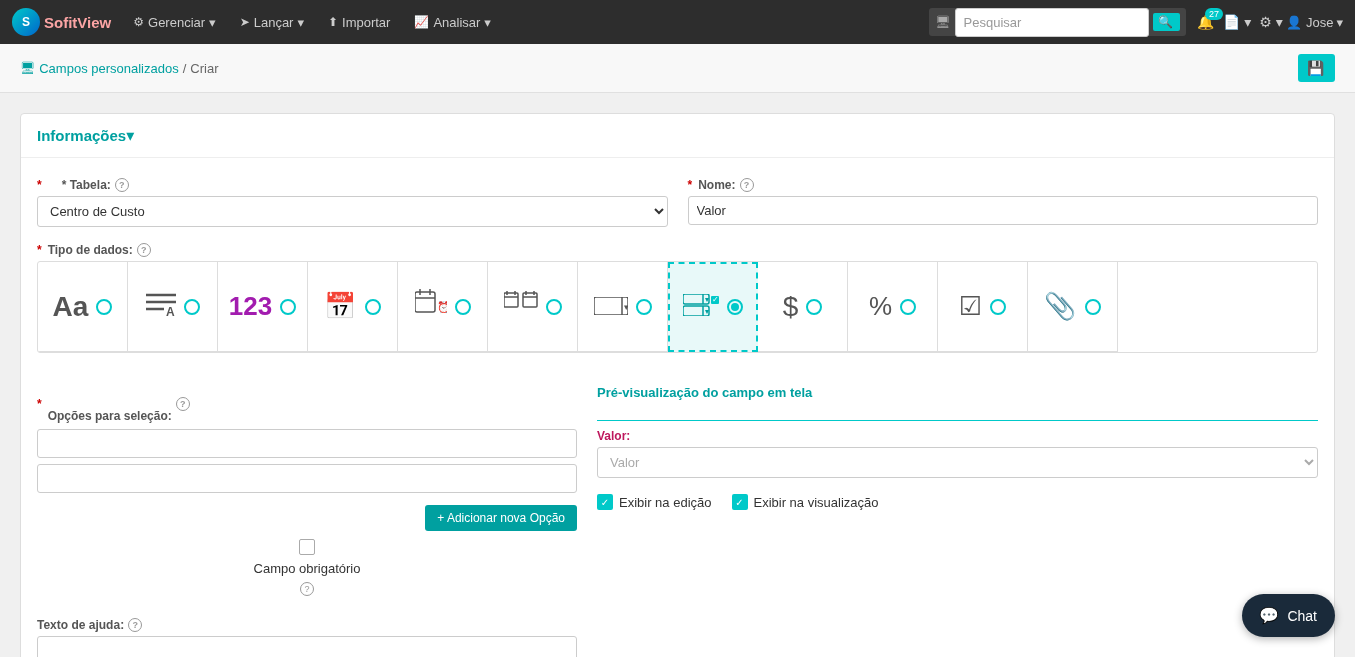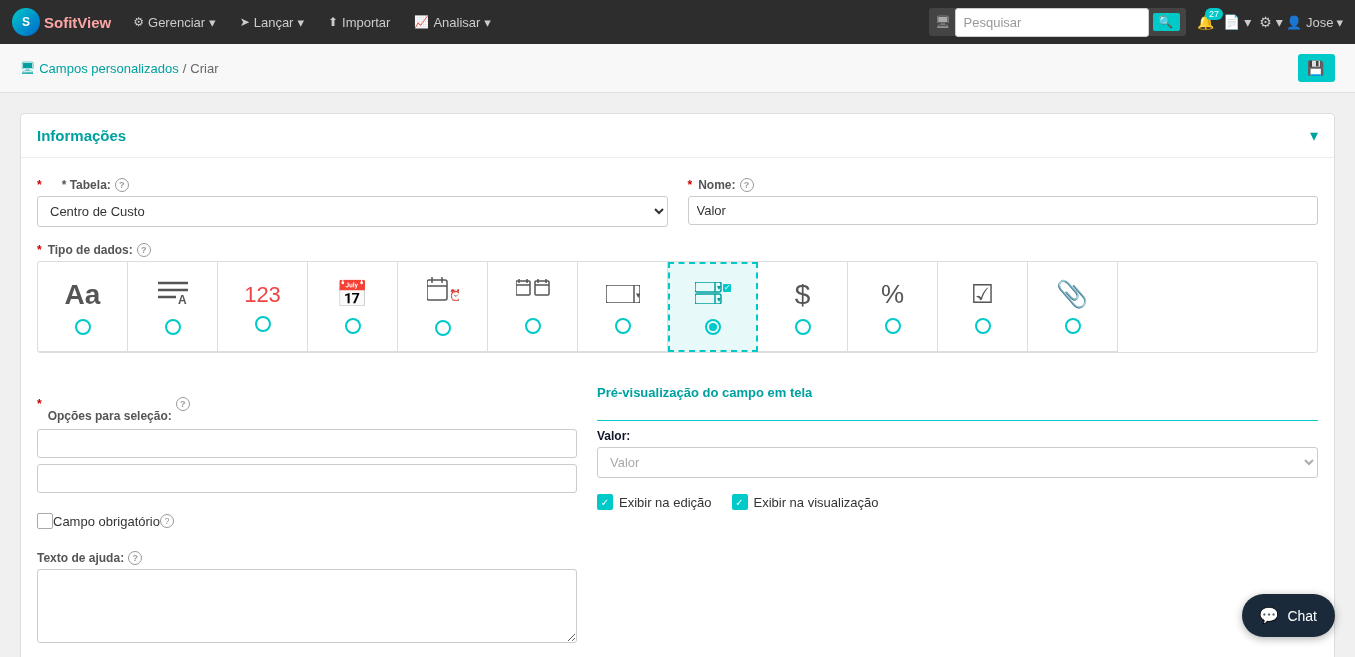--- a/index.html
+++ b/index.html
@@ -73,21 +73,21 @@
     }
 
     
     .main { padding: 20px; }
 
     .card {
       background: white; border-radius: 4px; border: 1px solid #ddd;
       overflow: visible;
     }
     .card-header {
-      display: flex; align-items: center; justify-content: space-between;
+      display: flex; align-items: center; justify-content: flex-start;
       padding: 12px 16px; border-bottom: 1px solid #eee;
     }
     .card-title { color: #00a0a0; font-size: 15px; font-weight: bold; }
     .card-toggle { color: #00a0a0; cursor: pointer; font-size: 16px; }
 
     .card-body { padding: 20px 16px; }
 
     .form-row { display: flex; gap: 20px; margin-bottom: 16px; }
     .form-group { display: flex; flex-direction: column; gap: 4px; }
     .form-group.half { flex: 0 0 calc(50% - 10px); }
@@ -109,21 +109,21 @@
     }
     select { appearance: auto; }
     textarea { resize: vertical; min-height: 60px; }
 
     
     .data-types-grid {
       display: flex; flex-wrap: wrap; gap: 0; margin-bottom: 16px;
       border: 1px solid #ddd; border-radius: 3px; overflow: hidden;
     }
     .data-type-item {
-      display: flex; flex-direction: column; align-items: center; justify-content: center;
+      display: flex; flex-direction: row; align-items: center; justify-content: center;
       width: 90px; height: 90px; border-right: 1px solid #ddd; border-bottom: 1px solid #ddd;
       cursor: pointer; padding: 8px; gap: 8px;
     }
     .data-type-item.selected { background: #e8f9f9; border: 2px dashed #00c9c9; }
     .data-type-icon { font-size: 26px; color: #555; }
     .data-type-icon.selected-icon { color: #00a0a0; }
     .radio-dot {
       width: 16px; height: 16px; border-radius: 50%; border: 2px solid #00c9c9;
       display: flex; align-items: center; justify-content: center;
     }
@@ -131,42 +131,42 @@
       content: ''; width: 8px; height: 8px; border-radius: 50%; background: #00c9c9;
     }
 
     
     .two-col { display: flex; gap: 20px; }
     .left-col { flex: 0 0 540px; }
     .right-col { flex: 1; }
 
     .section-title { color: #00a0a0; font-size: 13px; font-weight: bold; margin-bottom: 8px; border-bottom: 1px solid #00c9c9; padding-bottom: 20px; }
 
-    .preview-label { font-size: 12px; color: #0f172a; font-weight: bold; margin-bottom: 4px; }
+    .preview-label { font-size: 12px; color: #be185d; font-weight: bold; margin-bottom: 4px; }
     .preview-select {
       border: 1px solid #ccc; border-radius: 3px; padding: 6px 8px;
       font-size: 13px; width: 100%; color: #aaa; background: white; appearance: auto;
     }
 
     .display-section { margin-top: 16px; }
     .display-row { display: flex; gap: 20px; margin-top: 8px; }
     .checkbox-item { display: flex; align-items: center; gap: 6px; font-size: 13px; }
     .checkbox-checked {
       width: 16px; height: 16px; background: #00c9c9; border-radius: 2px;
       display: flex; align-items: center; justify-content: center; color: white; font-size: 10px;
     }
 
     .options-area { margin-bottom: 12px; }
     .option-input { margin-bottom: 6px; }
     .add-option-btn {
       background: #00a0a0; color: white; border: none; cursor: pointer;
       padding: 6px 12px; border-radius: 3px; font-size: 12px; display: flex; align-items: center; gap: 4px;
       float: right;
     }
-    .mandatory-row { display: flex; align-items: center; margin-bottom: 12px; clear: both; padding-top: 8px; }
+    .mandatory-row { display: flex; align-items: center; gap: 6px; margin-bottom: 12px; clear: both; padding-top: 8px; flex-direction: column; }
     .checkbox-empty {
       width: 16px; height: 16px; border: 1px solid #aaa; border-radius: 2px;
     }
 
     
     .chat-btn {
       position: fixed; bottom: 20px; right: 20px;
       background: #1a2a3a; color: white; border: none; cursor: pointer;
       padding: 12px 18px; border-radius: 25px; font-size: 14px;
       display: flex; align-items: center; gap: 8px; box-shadow: 0 2px 8px rgba(0,0,0,0.3);
@@ -286,21 +286,21 @@
                   <line x1="0" y1="5" x2="30" y2="5" stroke="#555" stroke-width="2.5"></line>
                   <line x1="0" y1="12" x2="30" y2="12" stroke="#555" stroke-width="2.5"></line>
                   <line x1="0" y1="19" x2="18" y2="19" stroke="#555" stroke-width="2.5"></line>
                   <text x="20" y="26" font-size="12" font-weight="bold" fill="#555">A</text>
                 </svg>
             </div>
             <div class="radio-dot"></div>
           </div>
 
           <div class="data-type-item">
-            <div class="data-type-icon" style="font-size:22px;font-weight:normal;color:#ef4444;">123</div>
+            <div class="data-type-icon" style="font-size:26px;font-weight:bold;color:#a21caf;">123</div>
             <div class="radio-dot"></div>
           </div>
 
           <div class="data-type-item">
             <div class="data-type-icon" style="font-size:26px;">📅</div>
             <div class="radio-dot"></div>
           </div>
 
           <div class="data-type-item">
             <div class="data-type-icon">
@@ -389,20 +389,21 @@
             <span class="help-icon">?</span>
           </label>
           <div class="options-area">
             <div class="option-input">
               <input type="text" value="" style="">
             </div>
             <div class="option-input">
               <input type="text" value="" style="">
             </div>
           </div>
+          <button class="add-option-btn">+ Adicionar nova Opção</button>
 
           <div class="mandatory-row">
             <div class="checkbox-empty"></div>
             <span>Campo obrigatório</span>
             <span class="help-icon">?</span>
           </div>
 
           <div class="form-group" style="margin-top:22px;">
             <label class="form-label">
               <span>Texto de ajuda:</span>

